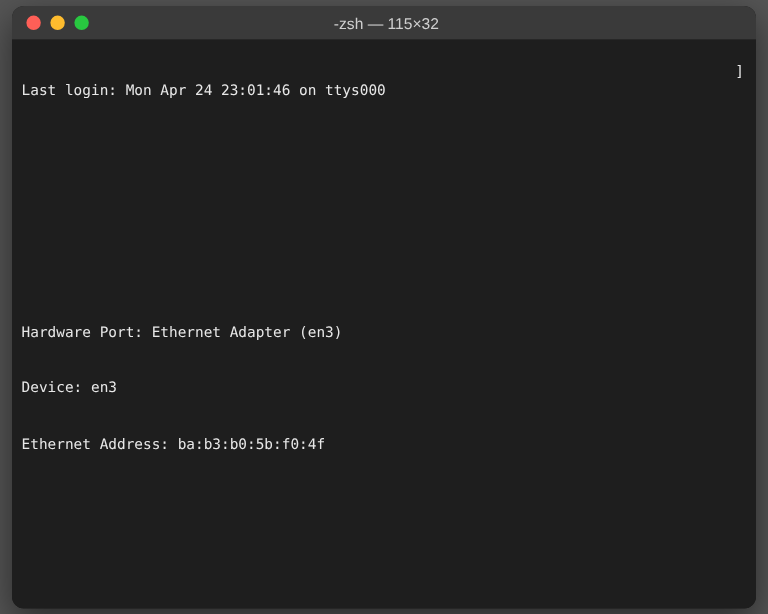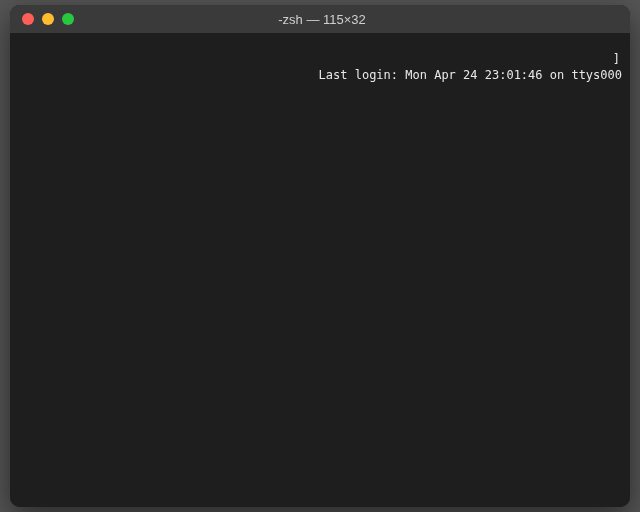--- a/index.html
+++ b/index.html
@@ -56,21 +56,21 @@
     flex: 1;
     background: #1e1e1e;
     color: #e8e8e8;
     font-size: 12px;
     line-height: 15.5px;
     padding: 4px 8px;
     white-space: pre;
     overflow: hidden;
     position: relative;
   }
-  .line { white-space: pre; text-align: right; }
+  .line { white-space: pre; }
   .redact {
     display: inline-block;
     background: #4a4a4a;
     border-radius: 2px;
     height: 12px;
     vertical-align: middle;
     margin-right: 2px;
   }
   .redact.w1 { width: 100px; }
   .rbracket {
@@ -93,20 +93,26 @@
     </div>
     <div class="title">-zsh — 115×32</div>
   </div>
 
   <div class="terminal-body">
     <div class="line">Last login: Mon Apr 24 23:01:46 on ttys000</div>
     <span class="rbracket">]</span>
     <div class="line">&nbsp;</div>
     <div class="line">&nbsp;</div>
 
+    <div>
+      <div class="line"><span>Hardware Port:</span> <span>Ethernet Adapter (en3)</span></div>
+      <div class="line"><span>Device:</span> <span>en3</span></div>
+      <div class="line"><span>Ethernet Address:</span> <span>ba:b3:b0:5b:f0:4f</span></div>
+      <div class="line">&nbsp;</div>
+    </div>
 
     
 
     
 
     
 
     
 
     

